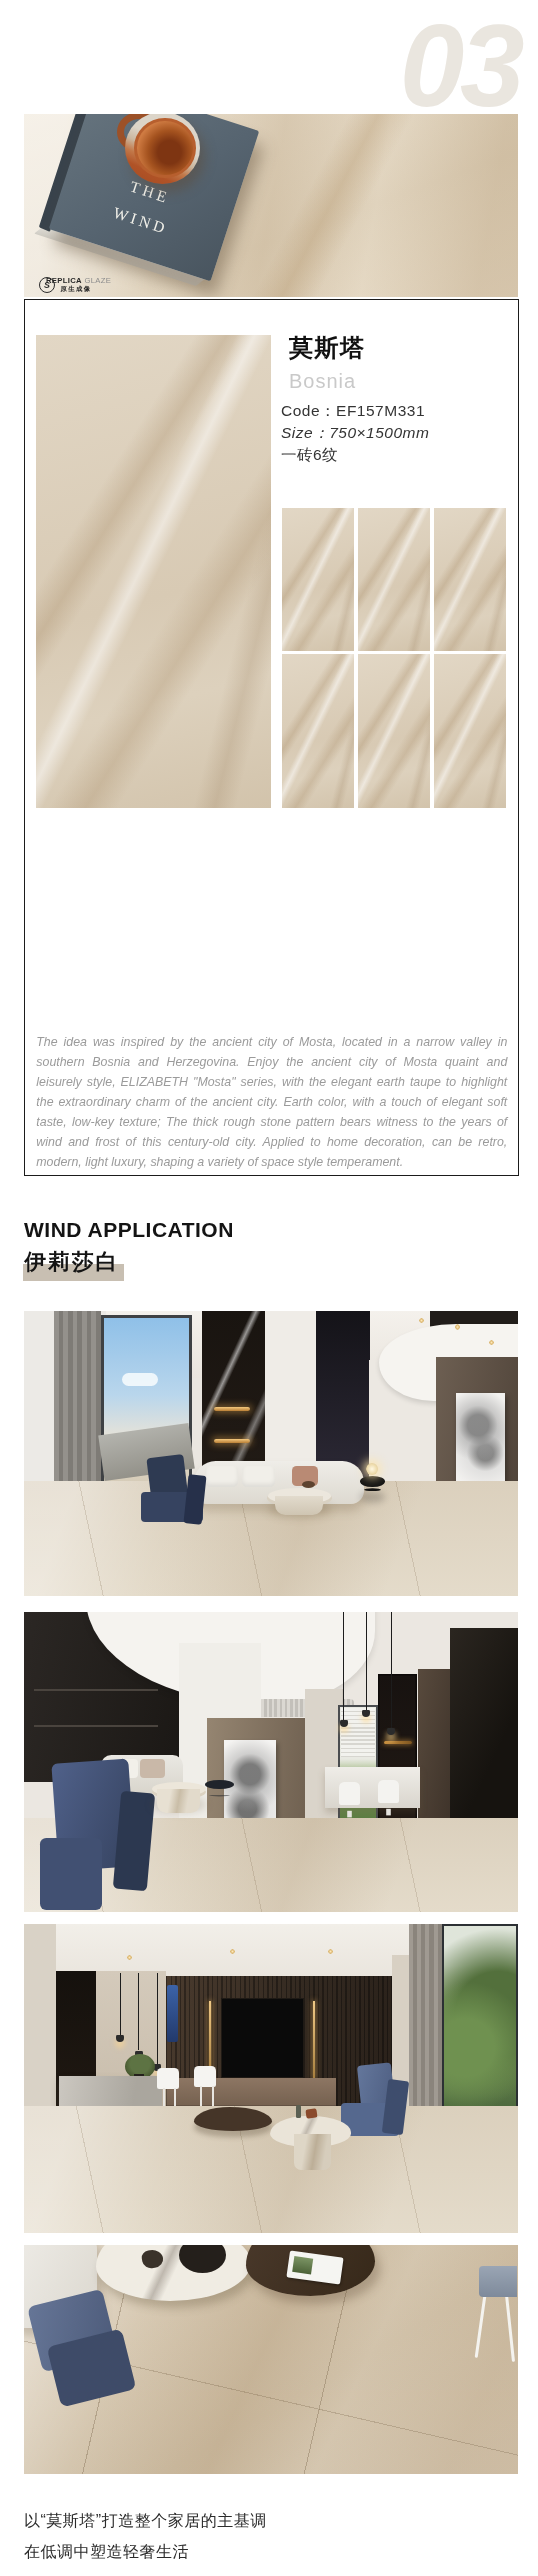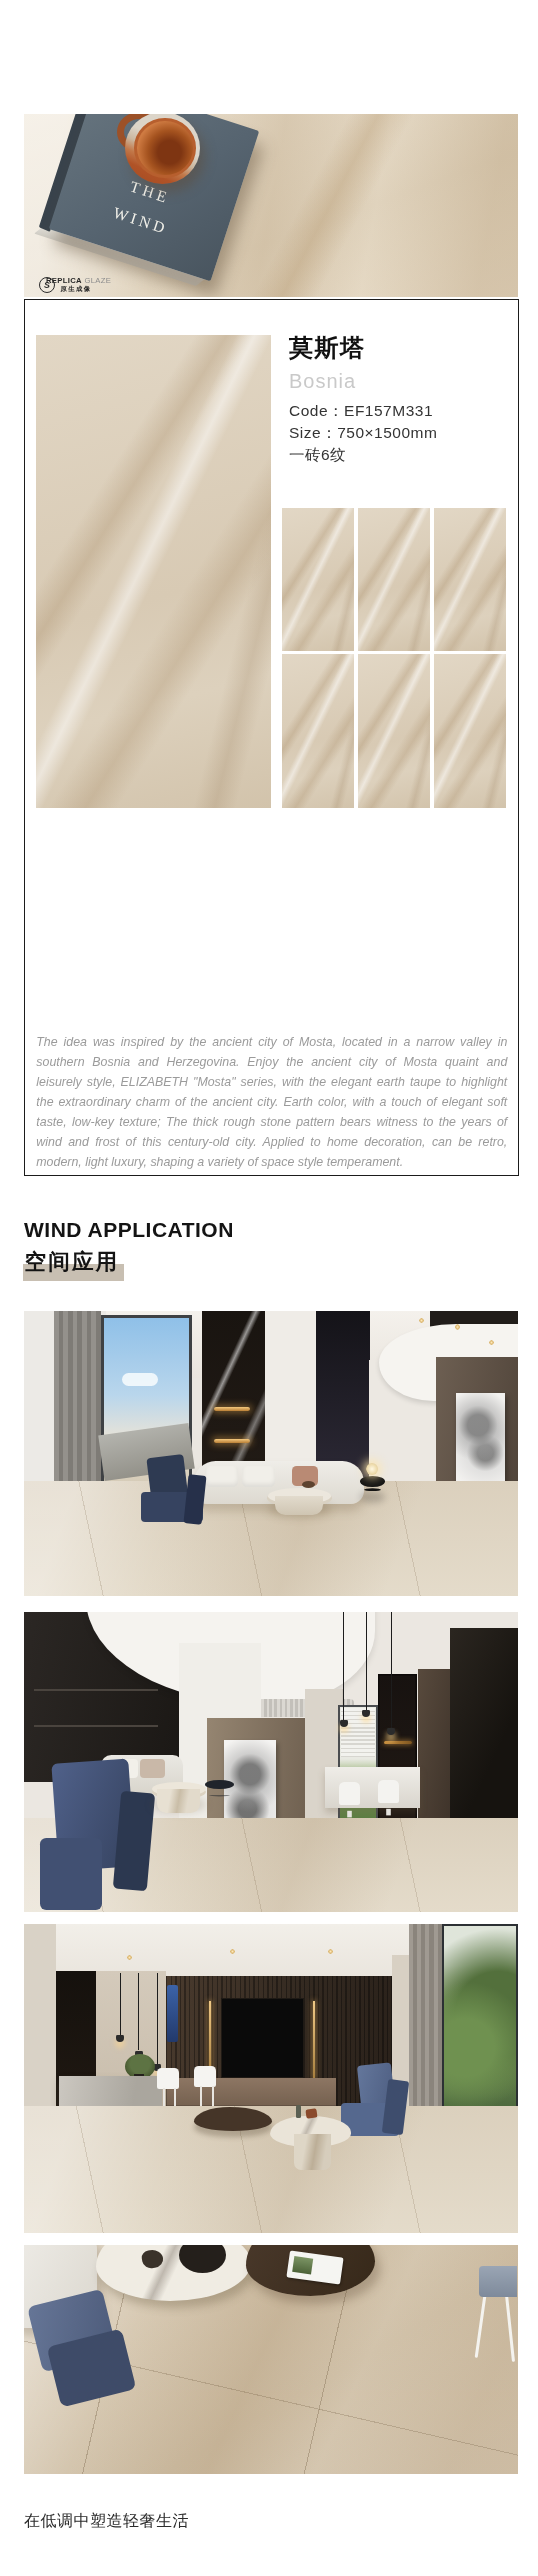--- a/index.html
+++ b/index.html
@@ -52,22 +52,22 @@
   
   .infobox{position:absolute;left:24px;top:299px;width:495px;height:877px;box-sizing:border-box;
            border:1px solid #1b1b1b;background:#fff;z-index:1;}
   .bigtile{position:absolute;left:11.3px;top:35px;width:235px;height:473px;}
   .thumb{position:absolute;width:72px;}
   .t-r1{top:208px;height:143px;}
   .t-r2{top:354px;height:154px;}
   .t-c1{left:257px;} .t-c2{left:333px;} .t-c3{left:409px;}
   .prod-cn{position:absolute;left:264px;top:32px;font-size:24px;font-weight:700;color:#111;letter-spacing:1.5px;}
   .prod-en{position:absolute;left:264px;top:70px;font-size:20px;color:#c9c9c9;letter-spacing:1px;}
-  .prod-line{position:absolute;left:264px;font-size:15.5px;color:#343434;letter-spacing:0.5px;}
-  .pl1{top:101px;} .pl2{top:123px;} .pl3{top:145px;}
+  .prod-line{position:absolute;left:256px;font-size:15.5px;color:#343434;letter-spacing:0.5px;}
+  .pl1{top:101px;} .pl2{top:123px;font-style:italic;} .pl3{top:145px;}
   .desc-cn{position:absolute;left:11.3px;top:540px;width:471px;font-size:15.5px;line-height:28px;
            color:#1f1f1f;text-align:justify;letter-spacing:0.3px;}
   .desc-en{position:absolute;left:11.3px;top:732px;width:471px;font-size:12.4px;line-height:20px;
            color:#9b9b9b;font-style:italic;text-align:justify;}
 
   
   .sec-en{position:absolute;left:24px;top:1218px;font-size:21px;font-weight:700;color:#141414;letter-spacing:0.5px;z-index:1;}
   .sec-cn{position:absolute;left:23px;top:1247px;font-size:21.6px;font-weight:700;color:#141414;letter-spacing:2.1px;z-index:1;}
   .sec-cn span{display:inline-block;background:linear-gradient(180deg, rgba(0,0,0,0) 50%, #c8bfb2 50%);padding:0 5.2px 4.6px 1.5px;}
 
@@ -214,20 +214,21 @@
   .s4-rseat{position:absolute;left:3.1px;top:5.2px;width:38px;height:31px;background:linear-gradient(#9aa5b4,#7e8a9b);border-radius:4.1px 0 0 4.1px;}
 
   
   .foot-cn{position:absolute;left:24px;top:2505px;font-size:16px;line-height:31px;color:#2b2b2b;letter-spacing:0.5px;}
 </style>
 </head>
 <body>
 
 <div id="page">
 
+  <div class="pagenum">03</div>
 
   <div class="hero">
     <div class="book">
       <div class="book-pages"></div>
       <div class="book-side"></div>
       <div class="book-cover"></div>
       <div class="book-title">
         <div>THE</div>
         <div>WIND</div>
       </div>
@@ -257,21 +258,21 @@
     <div class="prod-cn">莫斯塔</div>
     <div class="prod-en">Bosnia</div>
     <div class="prod-line pl1"><span>Code：</span><span>EF157M331</span></div>
     <div class="prod-line pl2"><span>Size：</span><span>750×1500mm</span></div>
     <div class="prod-line pl3">一砖6纹</div>
 
     <div class="desc-en">The idea was inspired by the ancient city of Mosta, located in a narrow valley in southern Bosnia and Herzegovina. Enjoy the ancient city of Mosta quaint and leisurely style, ELIZABETH "Mosta" series, with the elegant earth taupe to highlight the extraordinary charm of the ancient city. Earth color, with a touch of elegant soft taste, low-key texture; The thick rough stone pattern bears witness to the years of wind and frost of this century-old city. Applied to home decoration, can be retro, modern, light luxury, shaping a variety of space style temperament.</div>
   </div>
 
   <div class="sec-en">WIND APPLICATION</div>
-  <div class="sec-cn"><span>空间应用</span></div>
+  <div class="sec-cn"><span>伊莉莎白</span></div>
 
   <div class="photo" id="ph1">
     <div class="abs s1-ceil"></div>
     <div class="abs s1-lwall"></div>
     <div class="abs s1-curtain"></div>
     <div class="abs s1-window"></div>
     <div class="abs s1-cloud"></div>
     <div class="abs s1-roof"></div>
     <div class="abs s1-column"></div>
     <div class="abs s1-glow" style="left:190px;top:96px;"></div>
@@ -406,17 +407,18 @@
       <div class="s4-chairb2"></div>
     </div>
     <div class="abs s4-rchair">
       <div class="s4-rleg" style="left:4.1px;top:20.6px;transform:rotate(8deg);"></div>
       <div class="s4-rleg" style="left:32px;top:24px;transform:rotate(-6deg);"></div>
       <div class="s4-rseat"></div>
     </div>
   </div>
 
   <div class="foot-cn">
+    <div>以“莫斯塔”打造整个家居的主基调</div>
     <div>在低调中塑造轻奢生活</div>
   </div>
 
 </div>
 
 
 </body></html>

